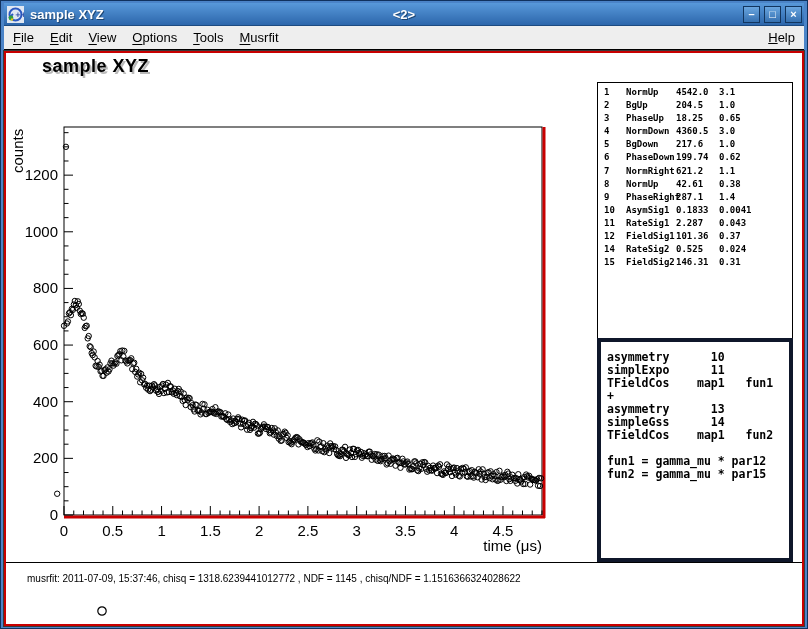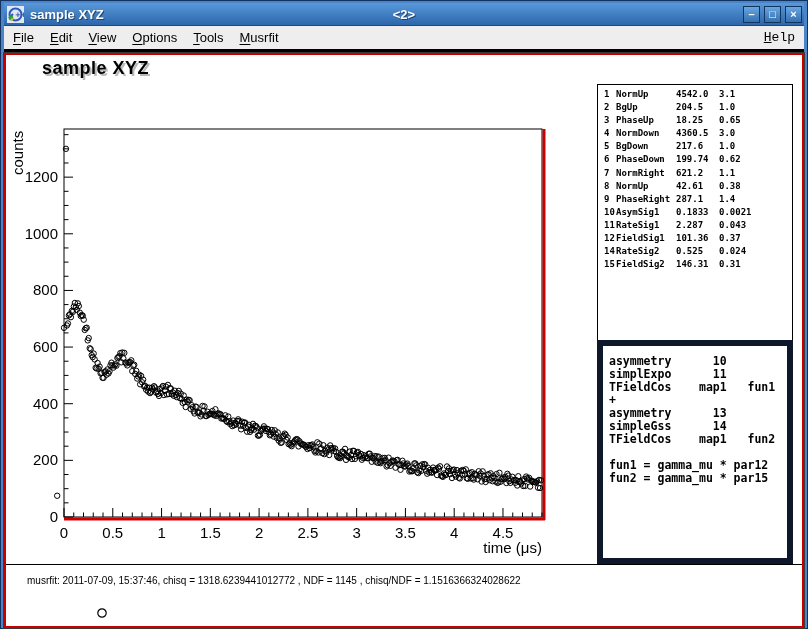--- a/index.html
+++ b/index.html
@@ -11,39 +11,39 @@
   .app-icon{width:17px;height:17px;margin:0 6px 0 3px;flex:0 0 auto;}
   .title-text{color:#fff;font-weight:bold;font-size:13px;text-shadow:1px 1px 0 #1d4572;}
   .title-badge{position:absolute;left:0;right:0;text-align:center;color:#fff;font-weight:bold;
     font-size:13px;text-shadow:1px 1px 0 #1d4572;pointer-events:none;}
   .winbtns{margin-left:auto;display:flex;gap:4px;margin-right:2px;}
   .winbtn{width:17px;height:17px;box-sizing:border-box;border:1px solid #12355e;
     background:linear-gradient(#6aa6e0,#3570b0);color:#fff;font-size:11px;font-weight:bold;
     display:flex;align-items:center;justify-content:center;line-height:1;cursor:default;}
   
   .menubar{height:23px;background:#eeeeee;display:flex;align-items:center;font-size:13px;
-    color:#000;border-bottom:4px solid #000000;}
+    color:#000;border-bottom:2px solid #000000;}
   .menu-item{padding:2px 7px;margin-left:2px;}
   .menu-item u{text-underline-offset:2px;}
-  .menu-help{margin-left:auto;padding:2px 9px;font-family:Liberation Mono, monospace;}
+  .menu-help{margin-left:auto;padding:2px 9px;}
   
   .canvas{position:relative;height:571px;background:#ffffff;border:2px solid #c80000;
     box-shadow:0 0 0 1px #3a3a3a;overflow:hidden;}
   .pad-title{position:absolute;left:36px;top:3px;font-size:18px;font-weight:bold;color:#000;
     text-shadow:2px 2px 0 #b9b9b9;letter-spacing:0.5px;}
   svg.plot{position:absolute;left:0;top:0;}
   
   .param-box{position:absolute;left:591px;top:29px;width:196px;height:257px;box-sizing:border-box;
     border:1px solid #000;background:#fff;padding-top:4px;}
   .prow{position:relative;height:13.1px;font-family:"DejaVu Sans Mono",monospace;
     font-weight:bold;font-size:9px;color:#000;}
   .prow span{position:absolute;top:0;white-space:pre;}
-  .p-num{left:6px;} .p-name{left:18px;} .p-val{left:78px;} .p-err{left:121px;}
+  .p-num{left:6px;} .p-name{left:28px;} .p-val{left:78px;} .p-err{left:121px;}
   .theory-box{position:absolute;left:591px;top:285px;width:196px;height:224px;box-sizing:border-box;
-    border:6px solid #0f172a;background:#fff;}
+    border:4px solid #0f172a;background:#fff;}
   .theory-box pre{margin:9px 0 0 6px;font-family:"DejaVu Sans Mono",monospace;
     font-weight:bold;font-size:11.5px;line-height:13px;color:#000;}
   
   .divider{position:absolute;left:0;right:0;top:509px;height:0;border-top:1px solid #000;}
   .fit-info{position:absolute;left:21px;top:520px;font-size:10px;font-weight:normal;color:#000;white-space:pre;}
   .run-line{position:absolute;left:0;right:0;top:549px;height:16px;}
   .run-marker{position:absolute;left:90px;top:1px;}
   .run-title{position:absolute;left:239px;top:2px;font-size:9.5px;font-weight:bold;color:#000;white-space:pre;}
 </style>
 </head>
@@ -724,21 +724,21 @@
         <div class="prow">
           <span class="p-num">9</span>
           <span class="p-name">PhaseRight</span>
           <span class="p-val">287.1</span>
           <span class="p-err">1.4</span>
         </div>
         <div class="prow">
           <span class="p-num">10</span>
           <span class="p-name">AsymSig1</span>
           <span class="p-val">0.1833</span>
-          <span class="p-err">0.0021</span>
+          <span class="p-err">0.0041</span>
         </div>
         <div class="prow">
           <span class="p-num">11</span>
           <span class="p-name">RateSig1</span>
           <span class="p-val">2.287</span>
           <span class="p-err">0.043</span>
         </div>
         <div class="prow">
           <span class="p-num">12</span>
           <span class="p-name">FieldSig1</span>

